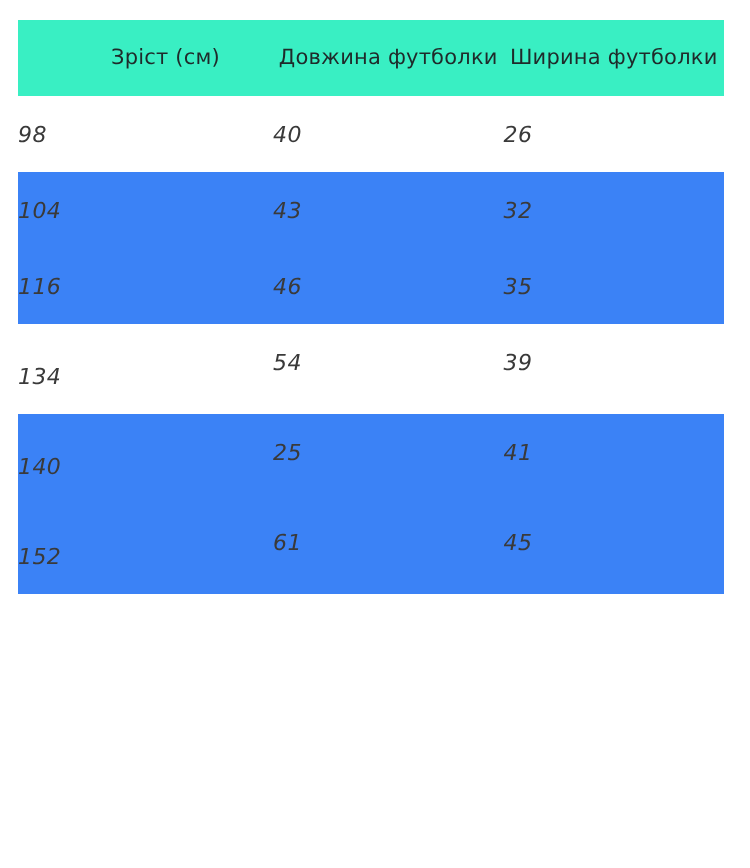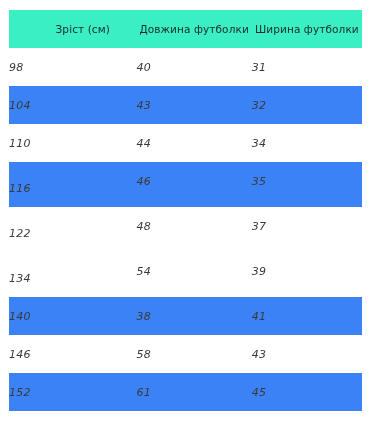--- a/index.html
+++ b/index.html
@@ -87,56 +87,41 @@
       <tr id="size-chart-header-row">
         <th id="col-head-height">Зріст (см)</th>
         <th id="col-head-length">Довжина футболки</th>
         <th id="col-head-width">Ширина футболки</th>
       </tr>
     </thead>
     <tbody id="size-chart-body">
         <tr class="row-odd">
           <td class="cell-height">98</td>
           <td class="cell-length">40</td>
-          <td class="cell-width">31</td>
+          <td class="cell-width">26</td>
         </tr>
         <tr class="row-even">
           <td class="cell-height">104</td>
           <td class="cell-length">43</td>
           <td class="cell-width">32</td>
         </tr>
-        <tr class="row-odd">
-          <td class="cell-height">110</td>
-          <td class="cell-length">44</td>
-          <td class="cell-width">34</td>
-        </tr>
         <tr class="row-even">
           <td class="cell-height">116</td>
           <td class="cell-length">46</td>
           <td class="cell-width">35</td>
-        </tr>
-        <tr class="row-odd">
-          <td class="cell-height">122</td>
-          <td class="cell-length">48</td>
-          <td class="cell-width">37</td>
         </tr>
         <tr class="row-odd">
           <td class="cell-height">134</td>
           <td class="cell-length">54</td>
           <td class="cell-width">39</td>
         </tr>
         <tr class="row-even">
           <td class="cell-height">140</td>
-          <td class="cell-length">38</td>
+          <td class="cell-length">25</td>
           <td class="cell-width">41</td>
-        </tr>
-        <tr class="row-odd">
-          <td class="cell-height">146</td>
-          <td class="cell-length">58</td>
-          <td class="cell-width">43</td>
         </tr>
         <tr class="row-even">
           <td class="cell-height">152</td>
           <td class="cell-length">61</td>
           <td class="cell-width">45</td>
         </tr>
       </tbody>
   </table>
 </div>
 

